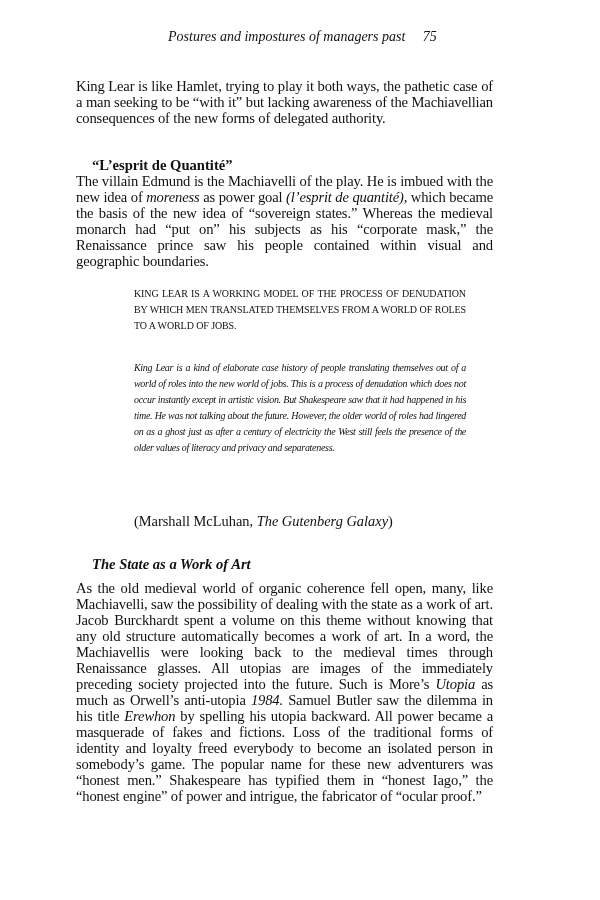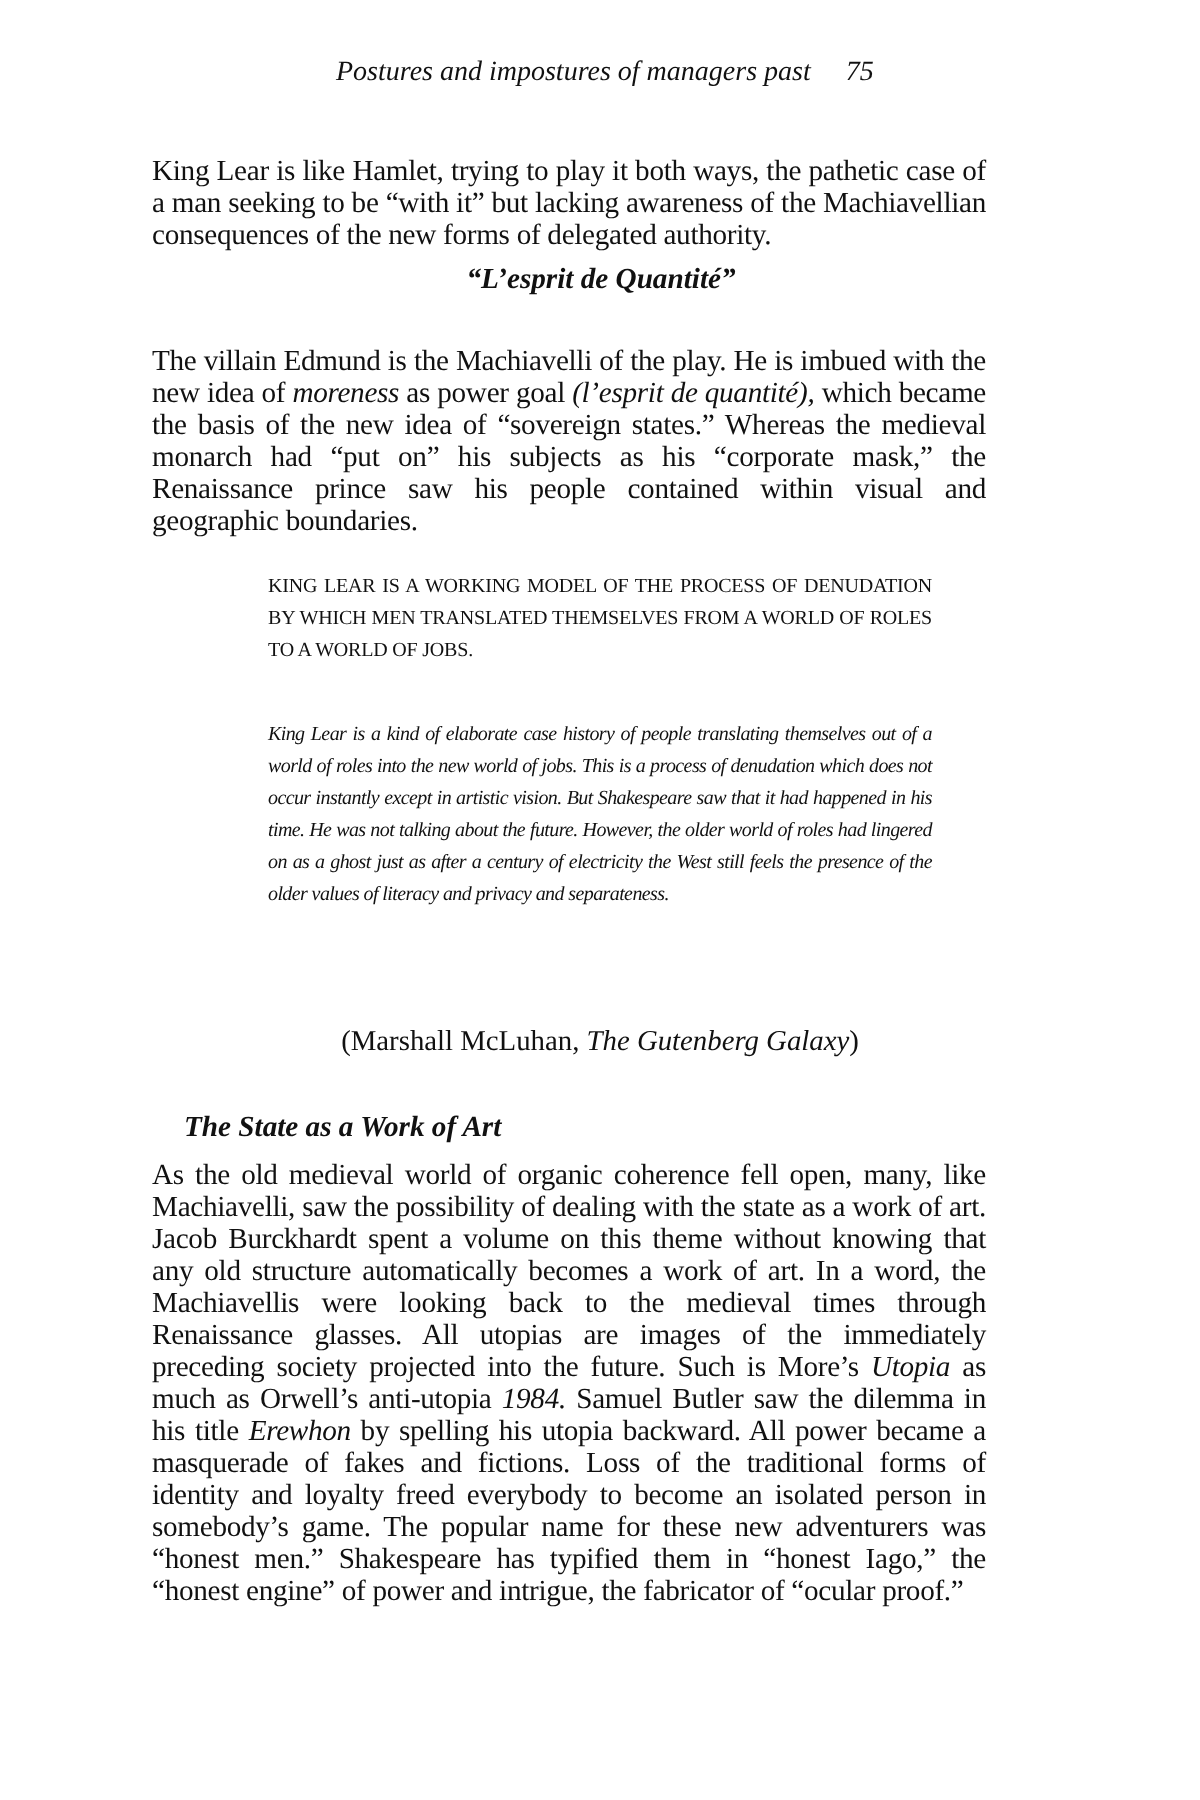--- a/index.html
+++ b/index.html
@@ -35,25 +35,23 @@
       line-height: 16px;
       text-align: justify;
       letter-spacing: -0.15px;
     }
     .col p {
       margin: 0;
     }
     .p1 { top: 78px; }
     .h1 {
       position: absolute;
-      top: 132px;
+      top: 157px;
       left: 92px;
       width: 417px;
-      text-align: center;
-      font-style: italic;
       font-weight: bold;
       font-size: 14.6px;
       line-height: 16px;
     }
     .p2 { top: 173px; }
     .bq {
       position: absolute;
       left: 134px;
       width: 332px;
       font-size: 10px;
@@ -66,21 +64,21 @@
     .bq2 {
       top: 360px;
       font-style: italic;
       letter-spacing: -0.3px;
     }
     .cite {
       position: absolute;
       top: 513px;
       left: 134px;
       width: 332px;
-      text-align: center;
+      text-align: left;
       font-size: 14.4px;
       line-height: 16px;
     }
     .h2 {
       position: absolute;
       top: 556px;
       left: 92px;
       width: 417px;
       font-style: italic;
       font-weight: bold;

